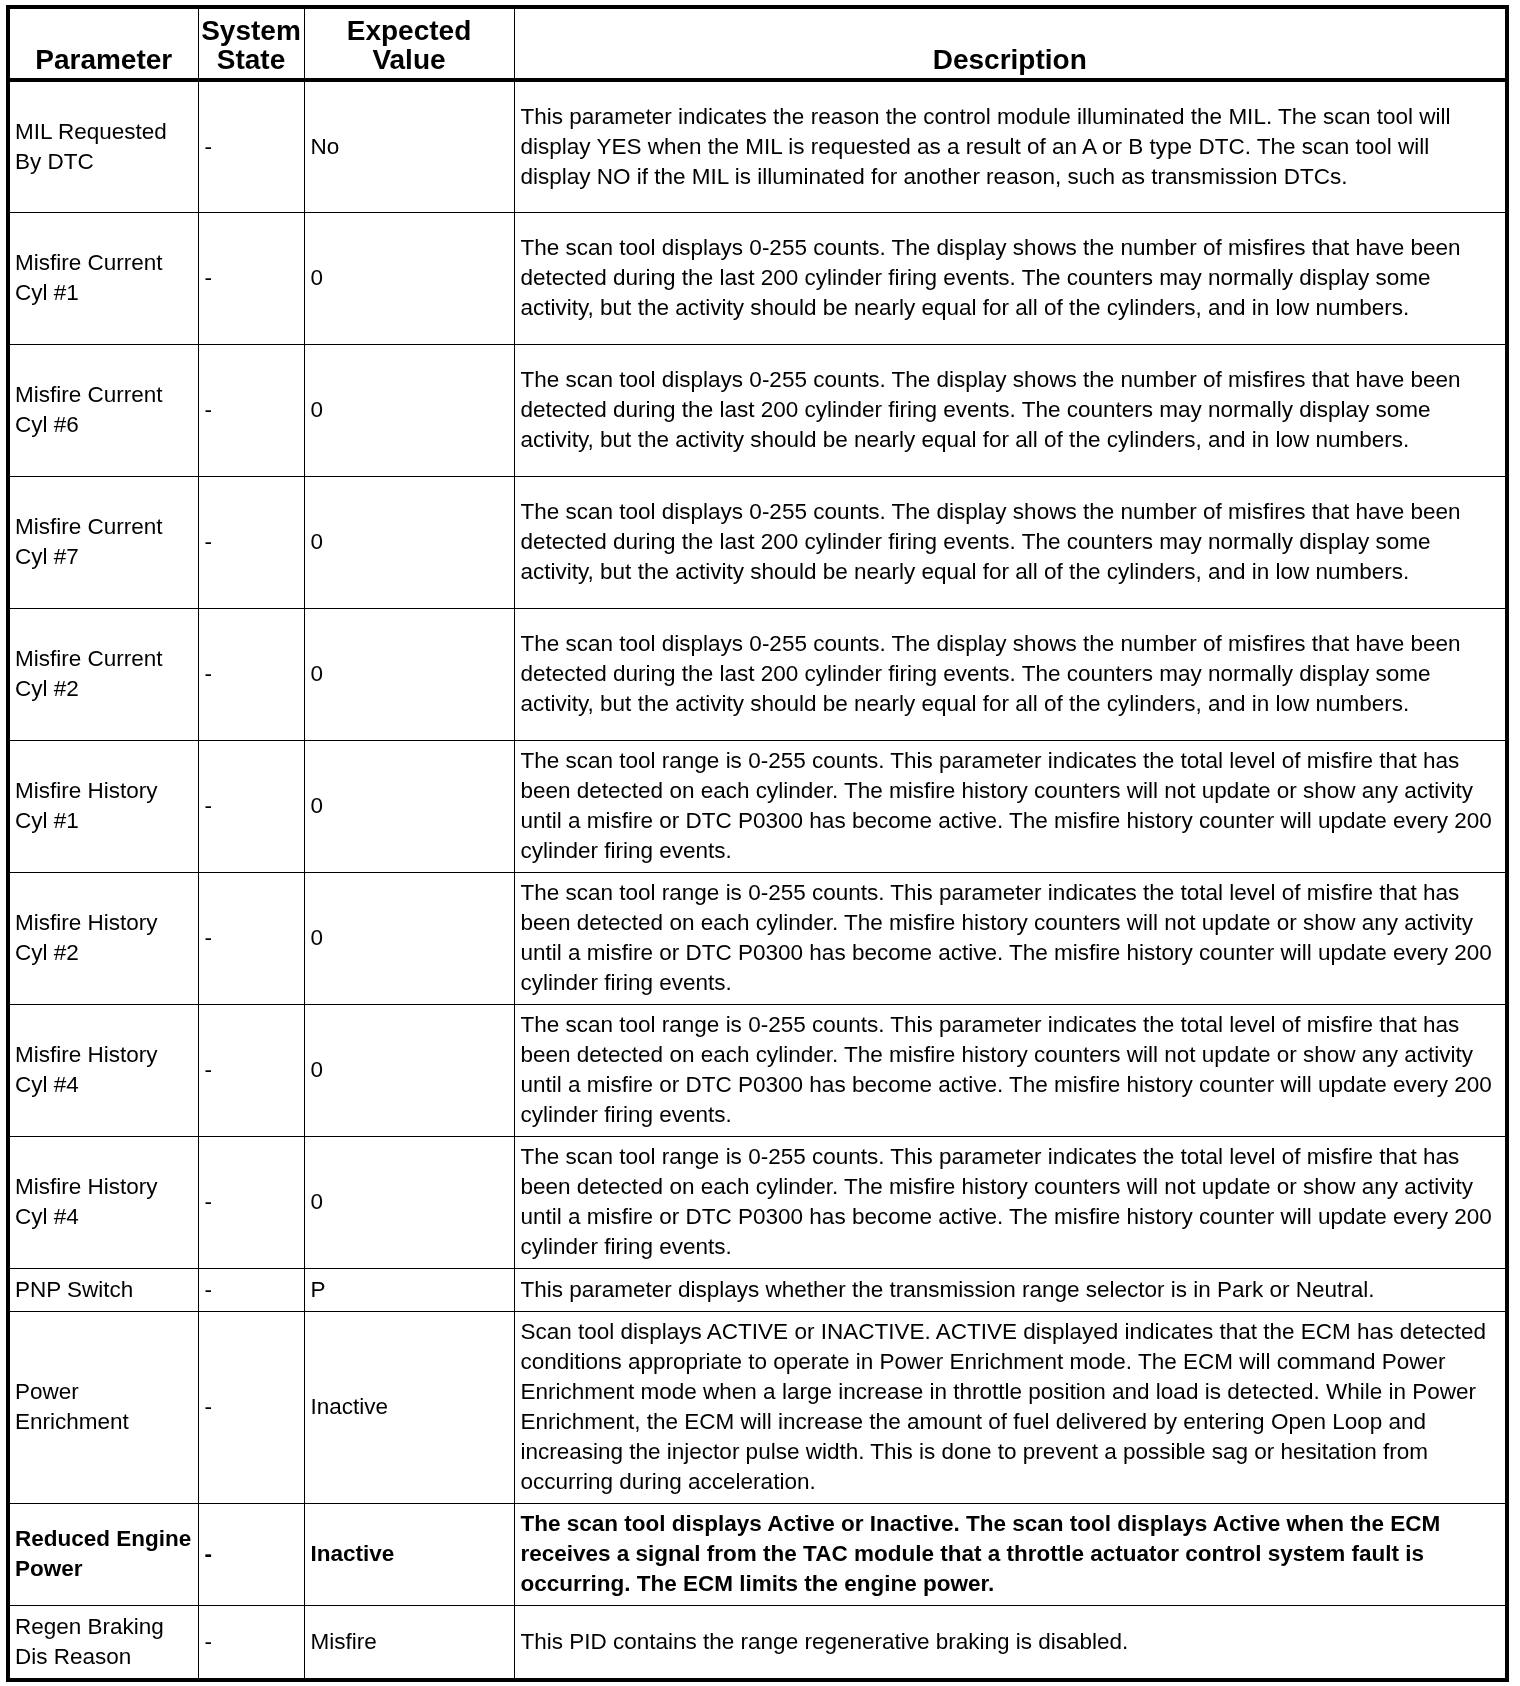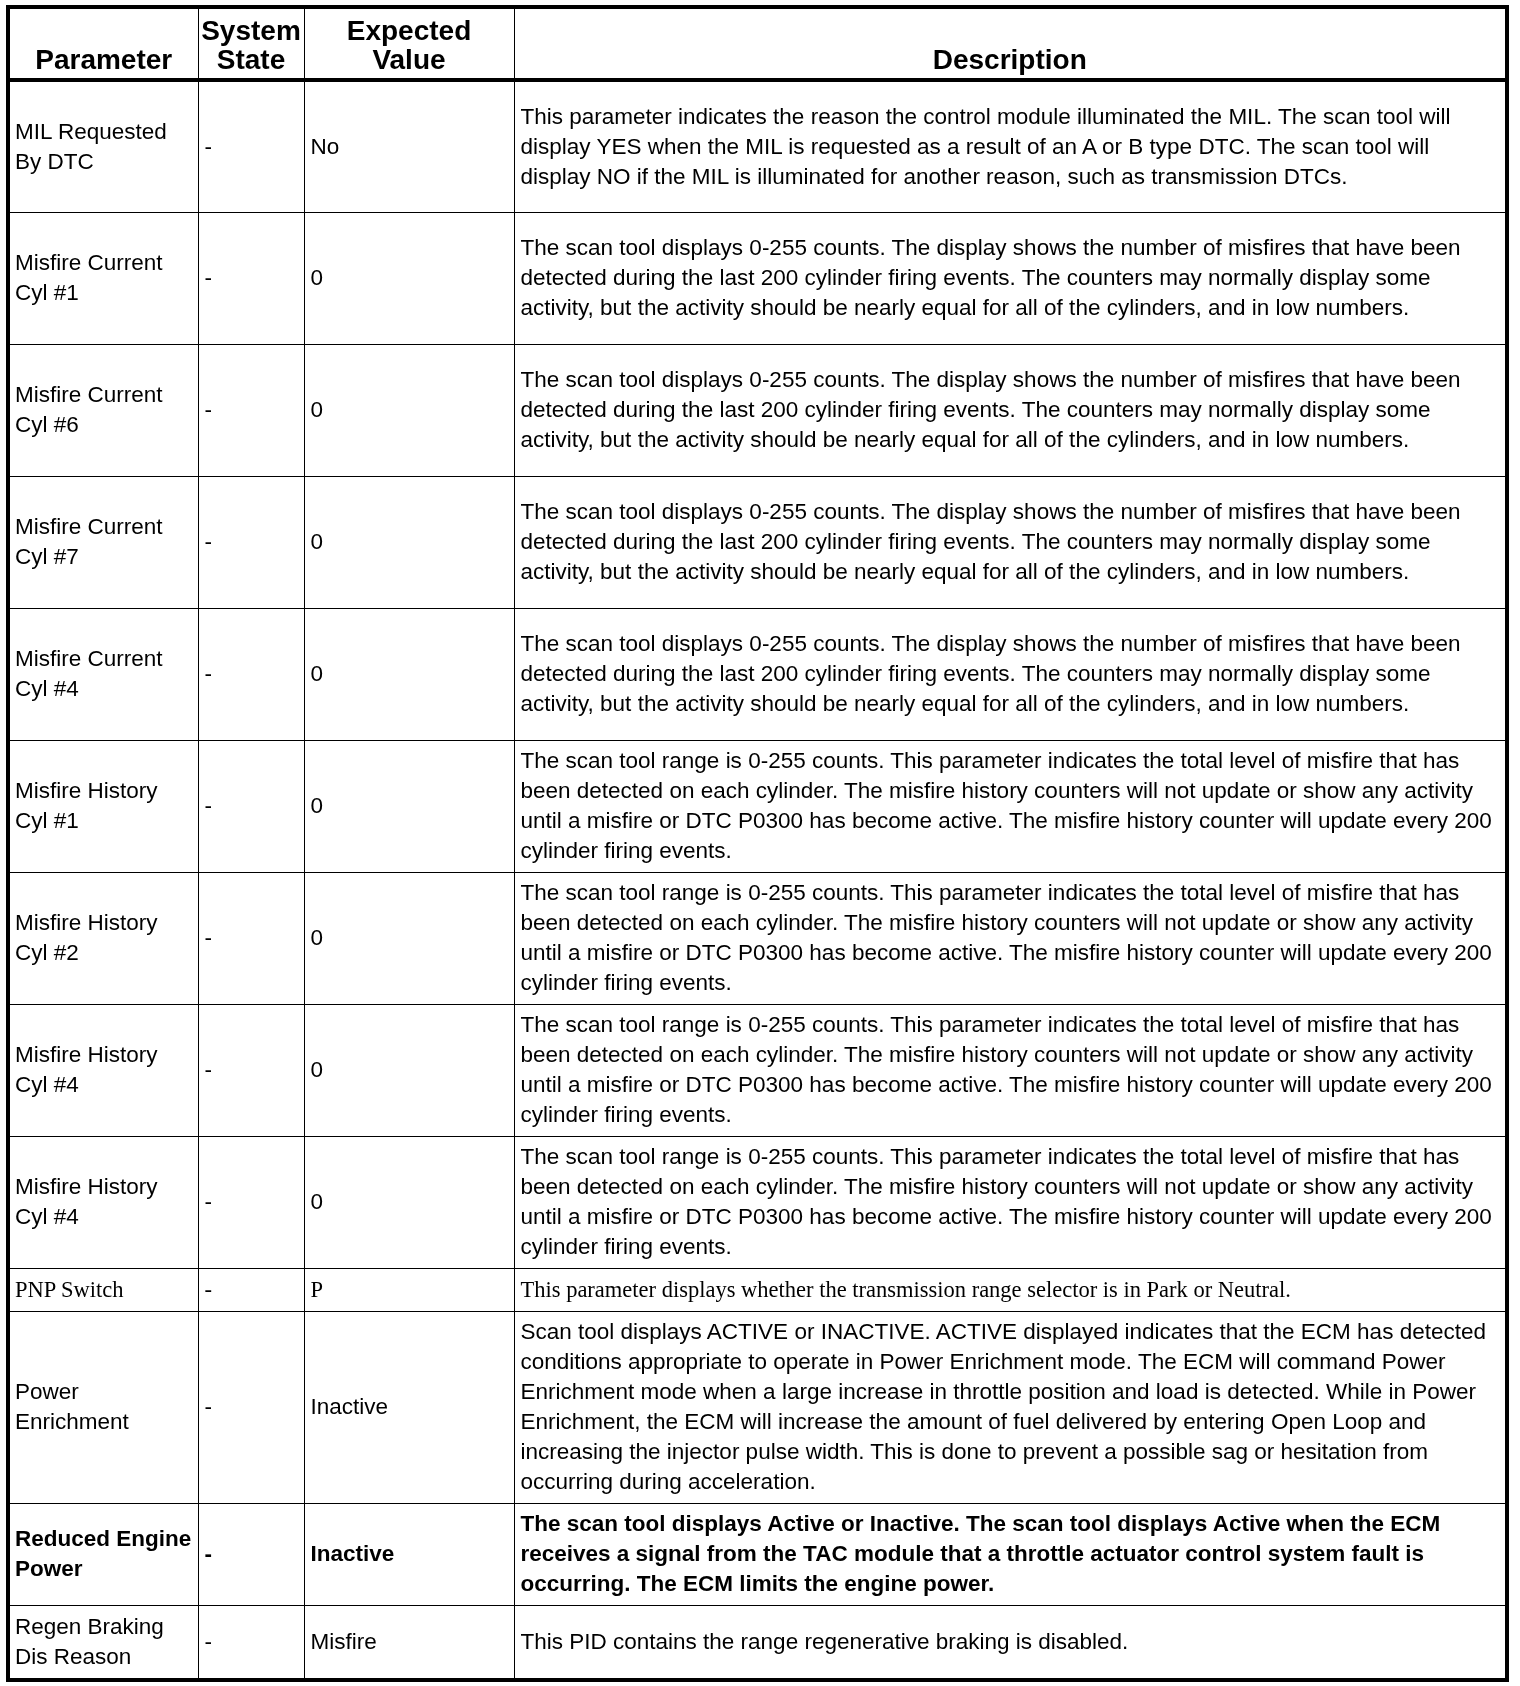--- a/index.html
+++ b/index.html
@@ -38,21 +38,21 @@
     vertical-align: bottom;
     padding-bottom: 4px;
     font-size: 28px;
     line-height: 29px;
   }
   table.params thead tr { height: 73px; }
   table.params thead th { border-bottom: 4px solid #000; }
   table.params td.param { padding-left: 5px; }
   table.params td.desc { padding-right: 4px; }
   tr.r4 { height: 132px; }
-  tr.r1 { height: 43px; font-family: Liberation Serif, serif; }
+  tr.r1 { height: 43px; }
   tr.r6 { height: 192px; }
   tr.r3 { height: 102px; font-weight: bold; }
   tr.r2 { height: 75px; margin-left: 11px; }
 </style>
 </head>
 <body>
 
 <div id="doc">
   <table class="params">
     <colgroup>
@@ -88,21 +88,21 @@
         <td>0</td>
         <td class="desc">The scan tool displays 0-255 counts. The display shows the number of misfires that have been detected during the last 200 cylinder firing events. The counters may normally display some activity, but the activity should be nearly equal for all of the cylinders, and in low numbers.</td>
       </tr>
       <tr class="r4">
         <td class="param">Misfire Current Cyl #7</td>
         <td>-</td>
         <td>0</td>
         <td class="desc">The scan tool displays 0-255 counts. The display shows the number of misfires that have been detected during the last 200 cylinder firing events. The counters may normally display some activity, but the activity should be nearly equal for all of the cylinders, and in low numbers.</td>
       </tr>
       <tr class="r4">
-        <td class="param">Misfire Current Cyl #4</td>
+        <td class="param">Misfire Current Cyl #2</td>
         <td>-</td>
         <td>0</td>
         <td class="desc">The scan tool displays 0-255 counts. The display shows the number of misfires that have been detected during the last 200 cylinder firing events. The counters may normally display some activity, but the activity should be nearly equal for all of the cylinders, and in low numbers.</td>
       </tr>
       <tr class="r4">
         <td class="param">Misfire History Cyl #1</td>
         <td>-</td>
         <td>0</td>
         <td class="desc">The scan tool range is 0-255 counts. This parameter indicates the total level of misfire that has been detected on each cylinder. The misfire history counters will not update or show any activity until a misfire or DTC P0300 has become active. The misfire history counter will update every 200 cylinder firing events.</td>
       </tr>

